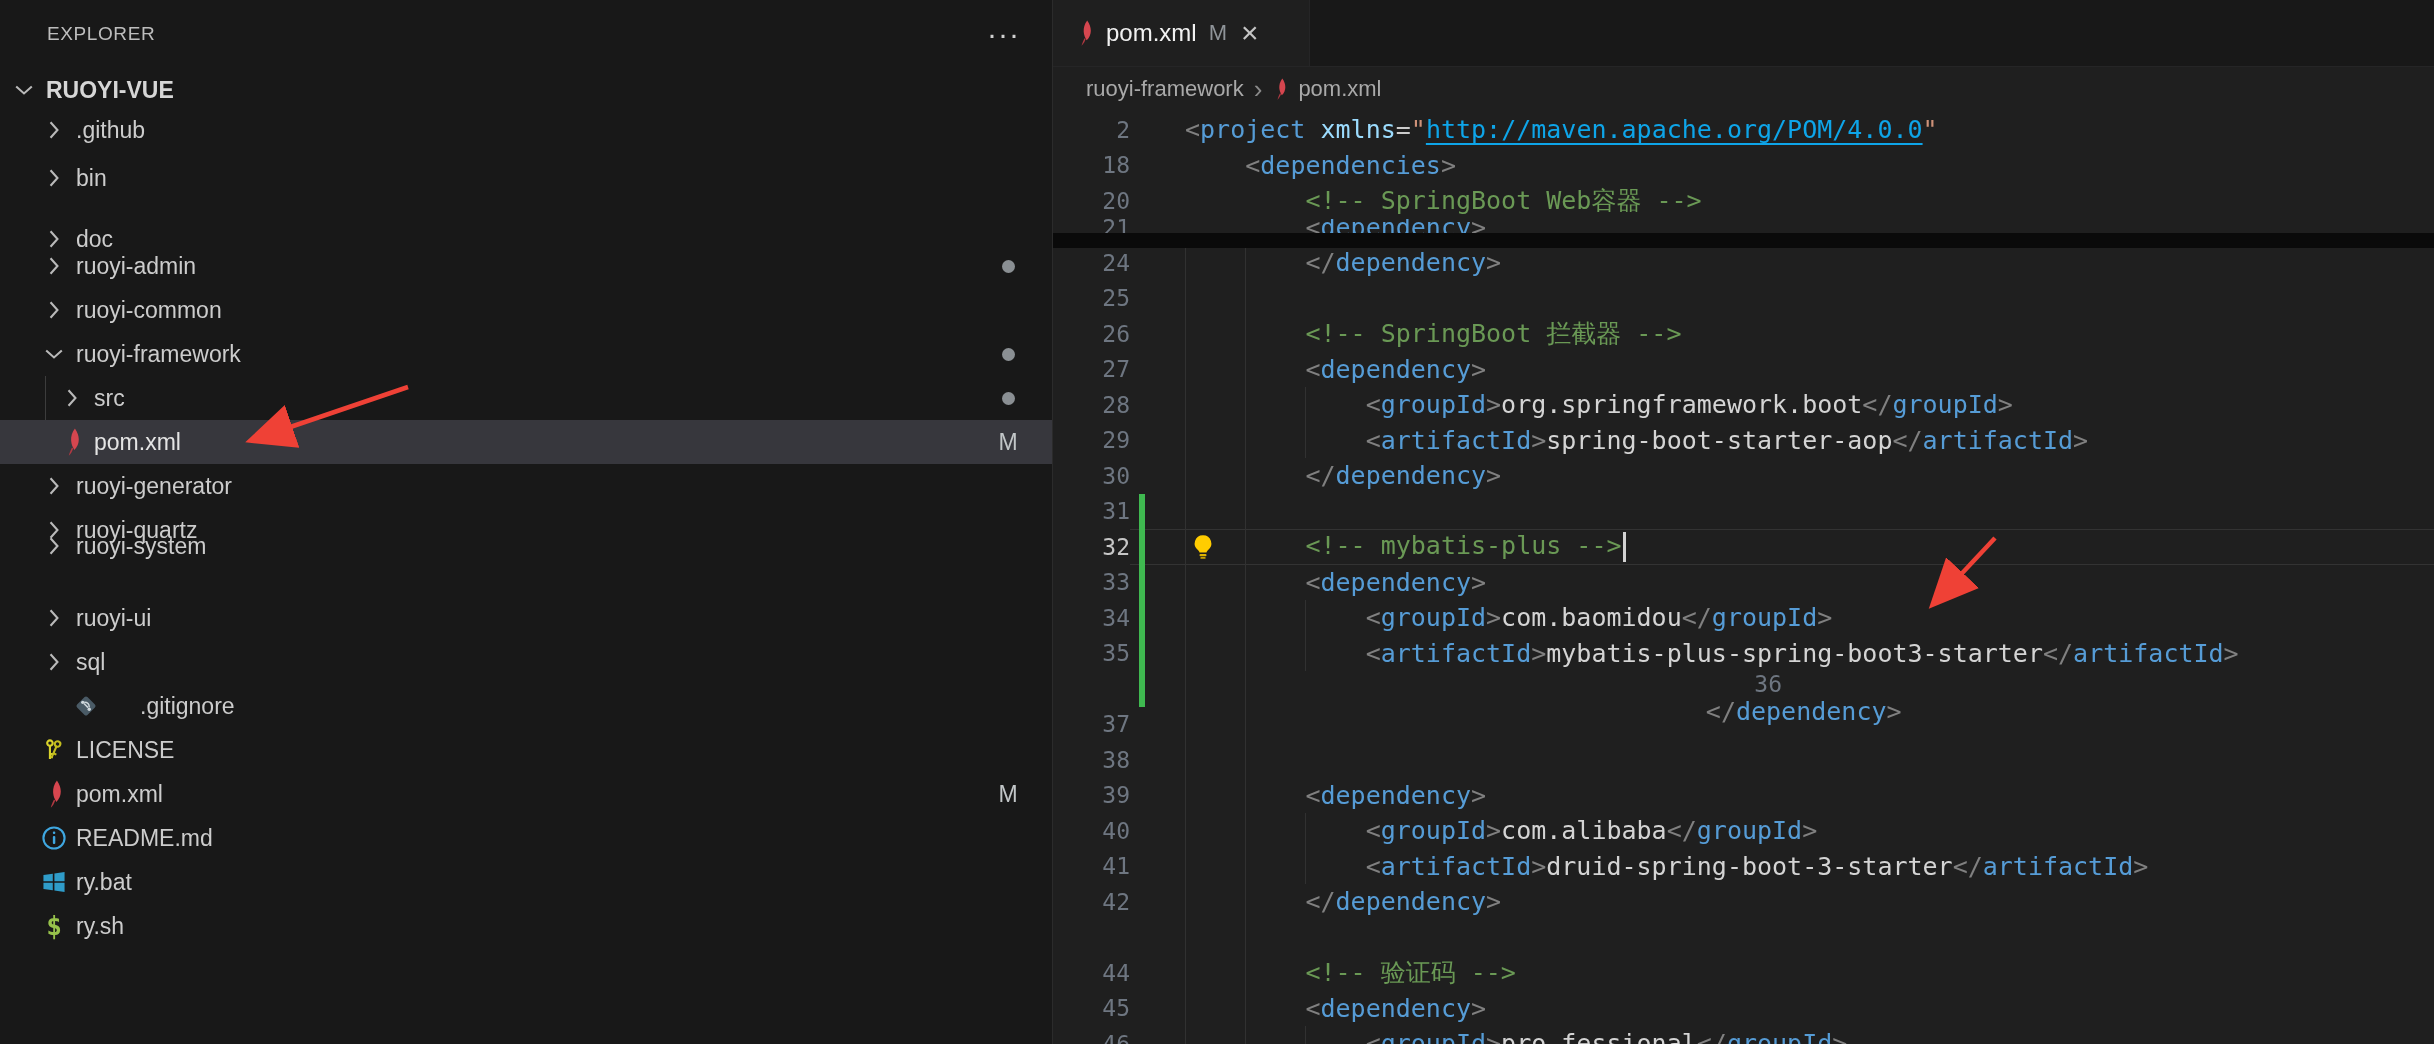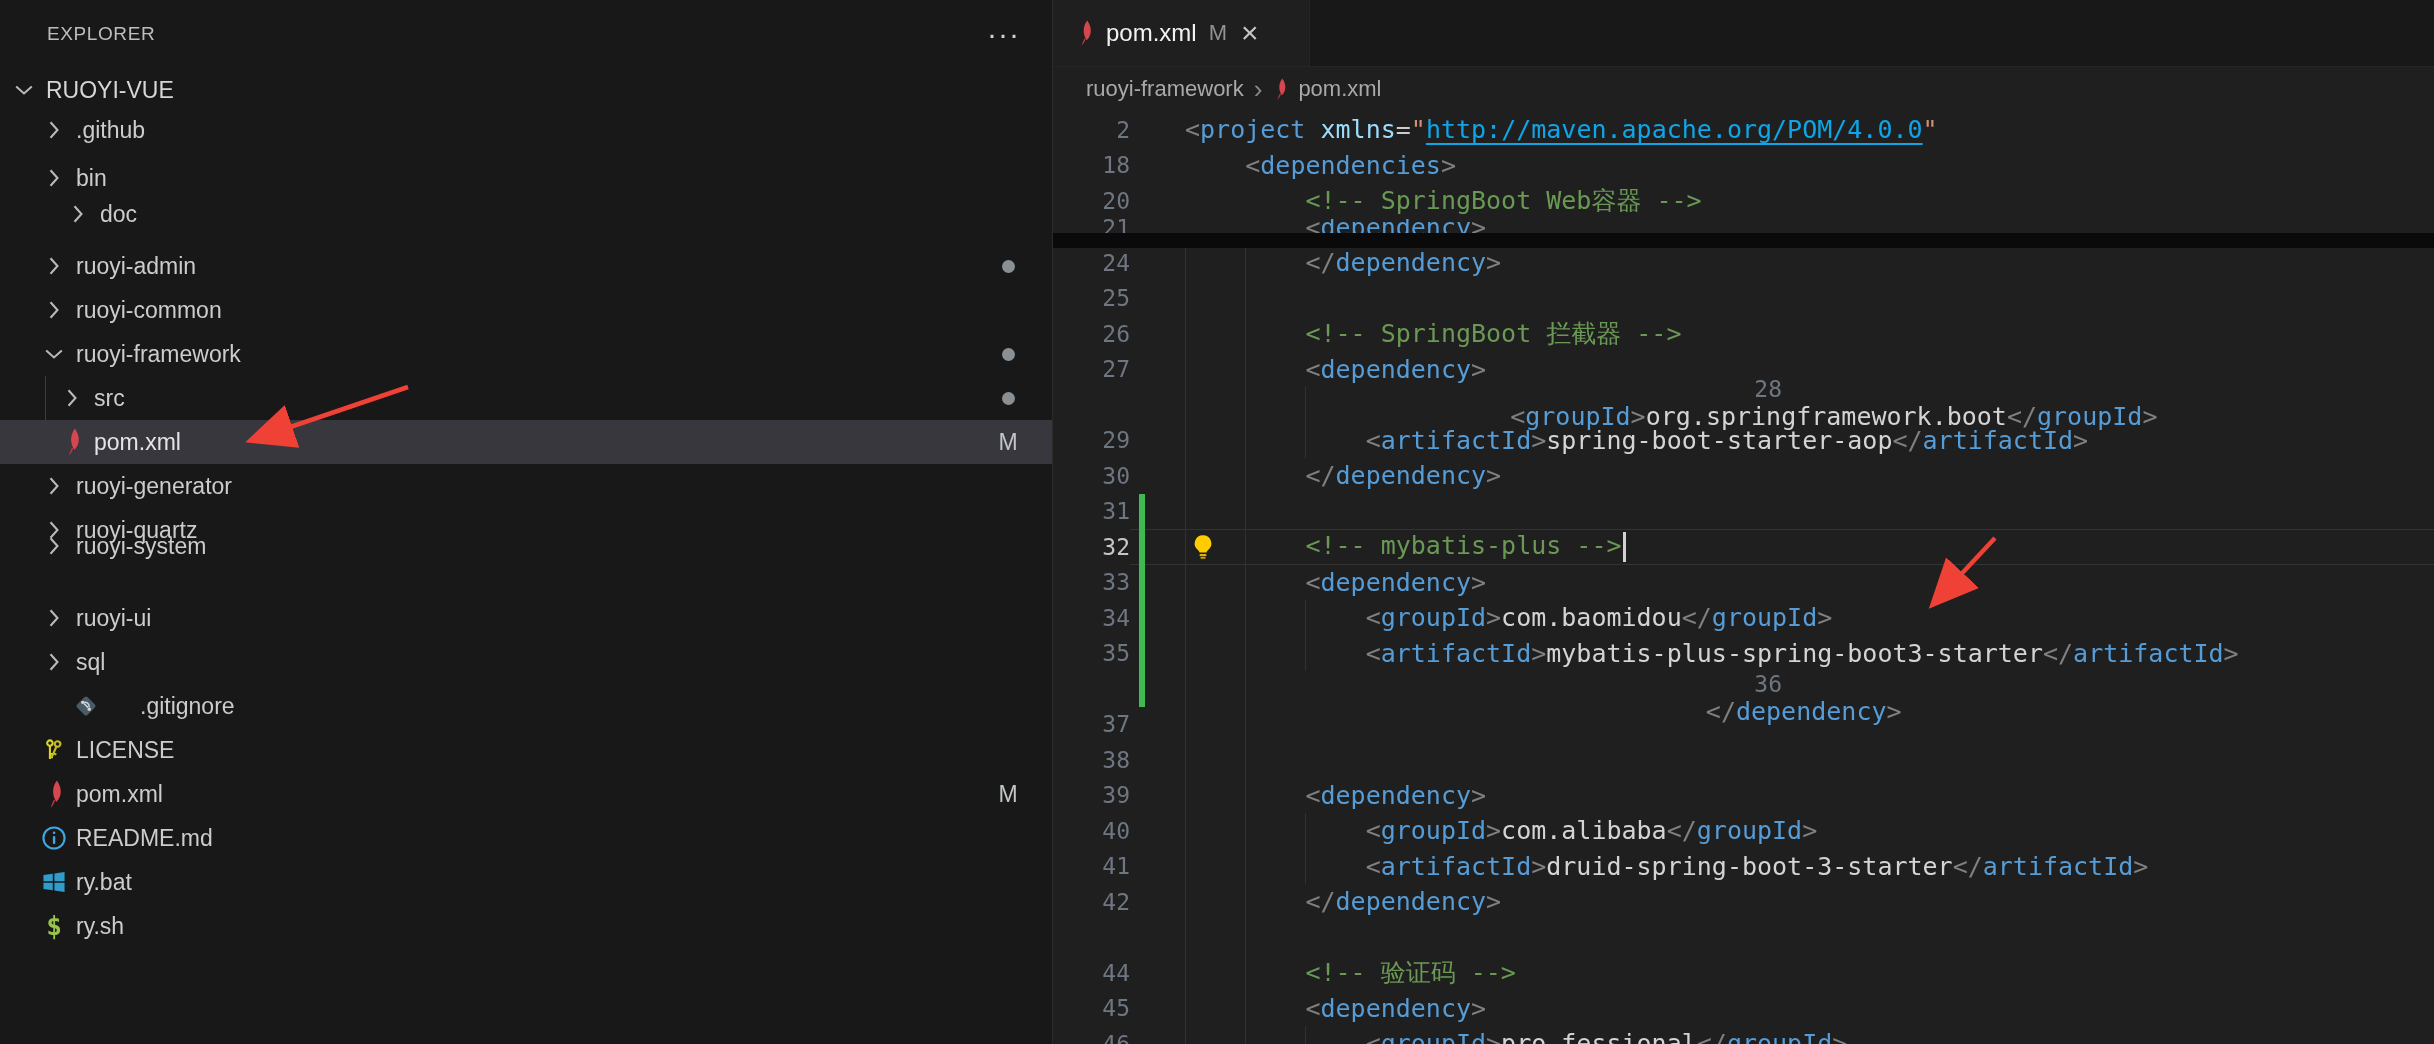--- a/index.html
+++ b/index.html
@@ -10,21 +10,21 @@
   
   .sidebar{position:absolute;left:0;top:0;width:1052px;height:1044px;background:#181818;border-right:1px solid #2b2b2b;}
   .sidebar-header{position:absolute;top:0;left:0;width:1052px;height:68px;display:flex;align-items:center;}
   .explorer-title{margin-left:47px;font-size:19px;letter-spacing:.6px;color:#bdbdbd;}
   .more-actions{margin-left:auto;margin-right:32px;font-size:30px;line-height:20px;color:#d0d0d0;letter-spacing:1px;cursor:pointer;}
   .tree-row{position:absolute;left:0;width:1052px;height:44px;display:flex;align-items:center;color:#cccccc;font-size:23px;cursor:pointer;}
   .tree-row.selected{background:#37373d;color:#e4e4e4;}
   .tree-row .spacer{flex:none;}
   .tree-row .glyphbox{flex:none;width:32px;height:32px;display:flex;align-items:center;justify-content:center;}
   .tree-row .label{margin-left:6px;white-space:nowrap;}
-  .tree-row .label.bold{font-weight:400;color:#d6d6d6;}
+  .tree-row .label.bold{font-weight:700;color:#d6d6d6;}
   .tree-row .badgebox{margin-left:auto;width:88px;height:44px;flex:none;display:flex;align-items:center;justify-content:center;}
   .dot-badge{width:13px;height:13px;border-radius:50%;background:#8a8f93;}
   .m-badge{font-size:23px;color:#c2c6c8;}
   .tree-indent-guide{position:absolute;left:45px;top:376px;width:1px;height:88px;background:#3c3c3c;}
 
   
   .editor{position:absolute;left:1053px;top:0;right:0;height:1044px;background:#1f1f1f;overflow:hidden;}
   .tabbar{position:absolute;top:0;left:0;right:0;height:66px;background:#181818;border-bottom:1px solid #252526;}
   .tab{position:absolute;left:0;top:0;width:257px;height:66px;background:#1f1f1f;border-right:1px solid #252526;
        display:flex;align-items:center;padding:0 14px 0 22px;box-sizing:border-box;cursor:pointer;}
@@ -93,21 +93,21 @@
       <div class="tree-row" style="top: 156px;">
         <span class="spacer" style="width: 38px;"></span>
         <span class="glyphbox">
           <svg width="26" height="26" viewBox="0 0 30 30">
             <path d="M11 6 L19 15 L11 24" fill="none" stroke="#b9b9b9" stroke-width="2.4"></path>
           </svg>
         </span>
         <span class="label">bin</span>
         <span class="badgebox"></span>
       </div>
-      <div class="tree-row" style="top: 192px; padding-left: 24px;">
+      <div class="tree-row" style="top: 217px;">
         <span class="spacer" style="width: 38px;"></span>
         <span class="glyphbox">
           <svg width="26" height="26" viewBox="0 0 30 30">
             <path d="M11 6 L19 15 L11 24" fill="none" stroke="#b9b9b9" stroke-width="2.4"></path>
           </svg>
         </span>
         <span class="label">doc</span>
         <span class="badgebox"></span>
       </div>
       <div class="tree-row" style="top: 244px;">
@@ -357,21 +357,21 @@
       <div class="code-row" style="top: 316px;">
         <span class="ln">26</span>
         <span class="gl"></span>
         <span class="ct"><span class="tok-x">        </span><span class="tok-c">&lt;!-- SpringBoot 拦截器 --&gt;</span></span>
       </div>
       <div class="code-row" style="top: 351.5px;">
         <span class="ln">27</span>
         <span class="gl"></span>
         <span class="ct"><span class="tok-x">        </span><span class="tok-p">&lt;</span><span class="tok-t">dependency</span><span class="tok-p">&gt;</span></span>
       </div>
-      <div class="code-row" style="top: 376px; flex-direction: column;">
+      <div class="code-row" style="top: 387px;">
         <span class="ln">28</span>
         <span class="gl"></span>
         <span class="ct"><span class="tok-x">            </span><span class="tok-p">&lt;</span><span class="tok-t">groupId</span><span class="tok-p">&gt;</span><span class="tok-x">org.springframework.boot</span><span class="tok-p">&lt;/</span><span class="tok-t">groupId</span><span class="tok-p">&gt;</span></span>
       </div>
       <div class="code-row" style="top: 422.5px;">
         <span class="ln">29</span>
         <span class="gl"></span>
         <span class="ct"><span class="tok-x">            </span><span class="tok-p">&lt;</span><span class="tok-t">artifactId</span><span class="tok-p">&gt;</span><span class="tok-x">spring-boot-starter-aop</span><span class="tok-p">&lt;/</span><span class="tok-t">artifactId</span><span class="tok-p">&gt;</span></span>
       </div>
       <div class="code-row" style="top: 458px;">

